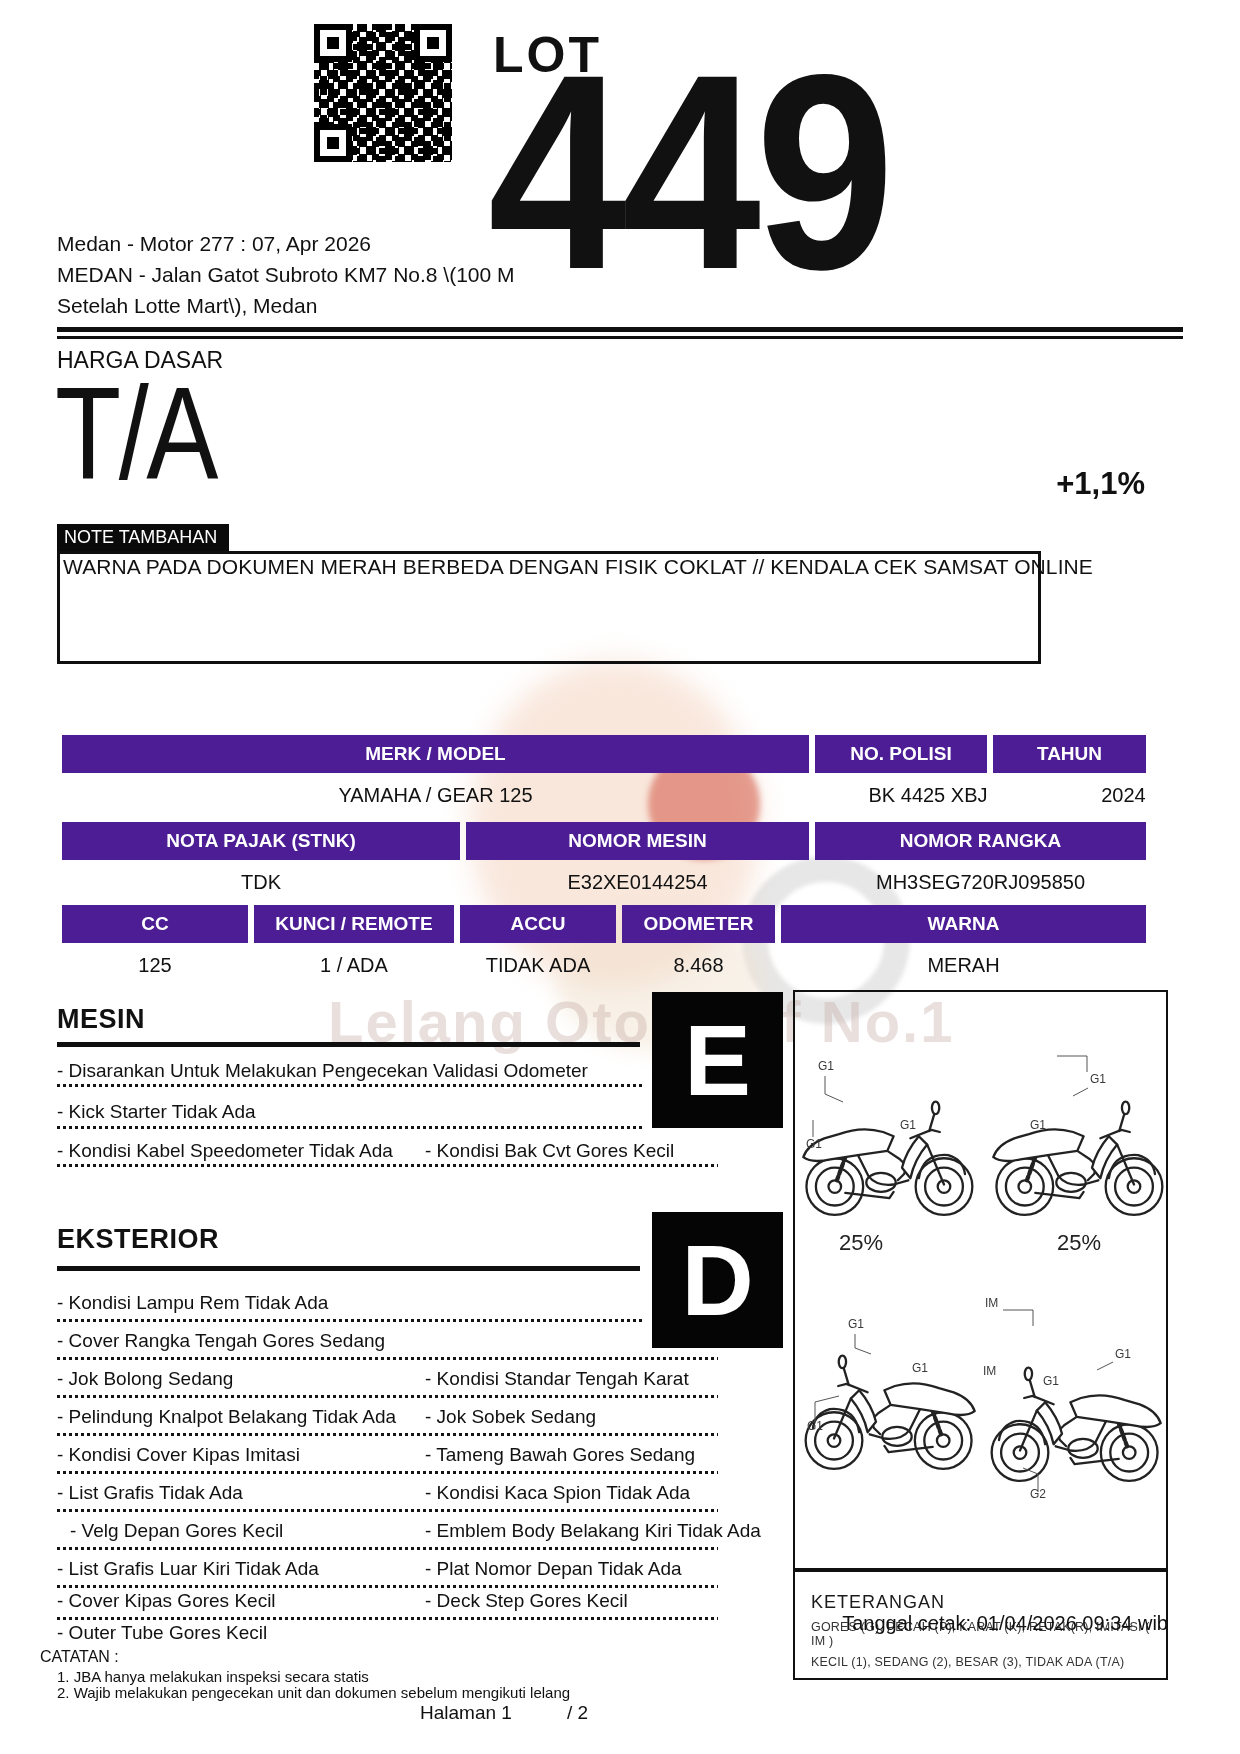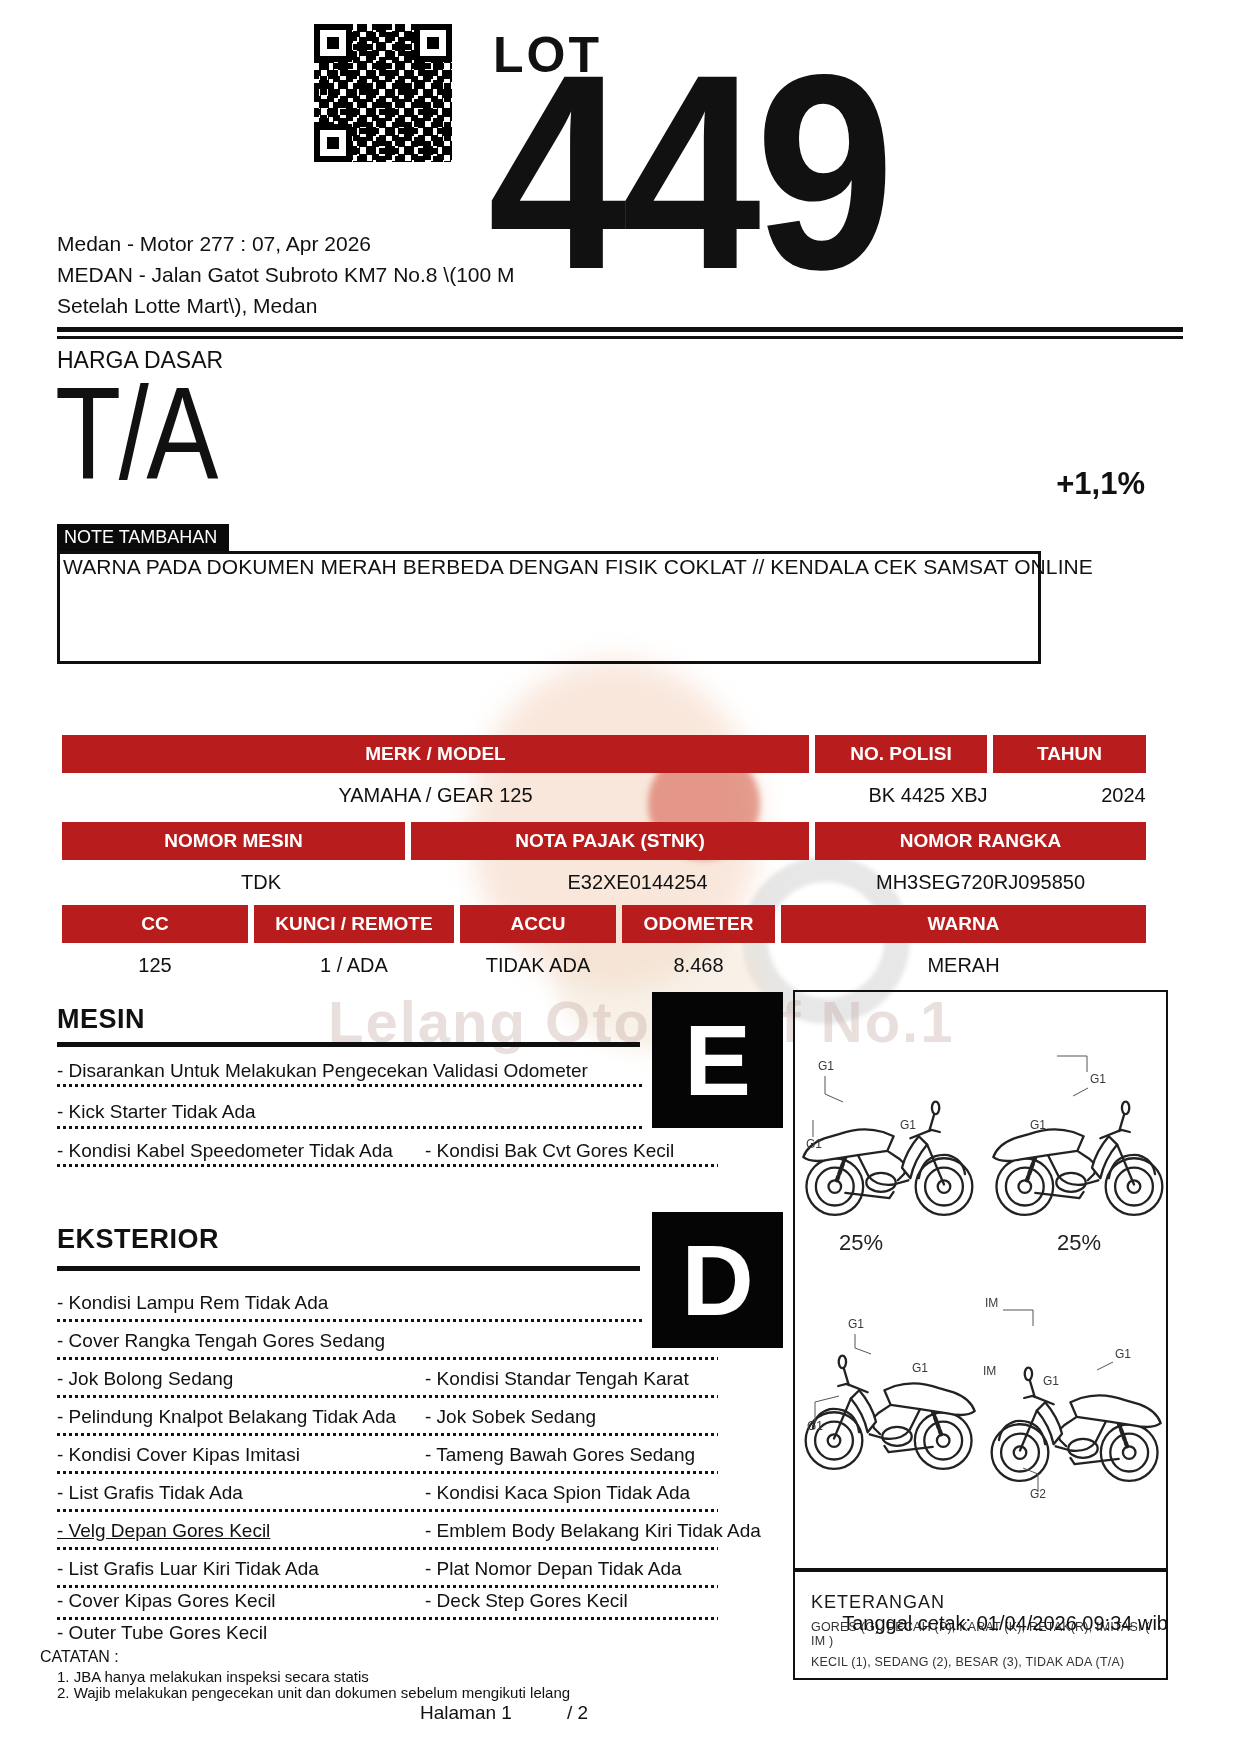--- a/index.html
+++ b/index.html
@@ -34,21 +34,21 @@
   #harga-value{left:55px;top:368px;font-size:132px;line-height:1;letter-spacing:-3px;
                transform:scaleX(.82);transform-origin:left top}
   #pct{right:95px;top:466px;font-size:31px;font-weight:bold}
   
   #note-tab{left:57px;top:524px;height:27px;background:#0a0a0a;color:#fff;font-weight:normal;font-size:18px;
             display:flex;align-items:center;padding:0 12px 0 7px}
   #note-box{left:57px;top:551px;width:984px;height:113px;border:3px solid #0f0f0f;box-sizing:border-box}
   #note-text{position:absolute;left:3px;top:1px;font-size:21px;letter-spacing:.1px;white-space:nowrap}
   
   .spec-head,.spec-vals{display:flex;gap:6px;position:absolute;left:62px}
-  .spec-cell-h{background:#b91c1c;color:#fff;font-weight:bold;font-size:19px;height:38px;
+  .spec-cell-h{background:#4c1d95;color:#fff;font-weight:bold;font-size:19px;height:38px;
                display:flex;align-items:center;justify-content:center;box-sizing:border-box}
   .spec-cell-v{font-size:20px;height:32px;display:flex;align-items:center;justify-content:center}
   
   .sec-title{position:absolute;font-size:27px;font-weight:bold;letter-spacing:.5px}
   .sec-rule{position:absolute;left:57px;width:583px;height:5px;background:#0f0f0f}
   .grade{position:absolute;left:652px;width:131px;height:136px;background:#050505;color:#fff;
          display:flex;align-items:center;justify-content:center;font-size:100px;font-weight:bold}
   .insp{position:absolute;font-size:19px;white-space:nowrap}
   .dotline{position:absolute;height:3px;
            background-image:repeating-linear-gradient(90deg,#141414 0 3px,transparent 3px 6px)}
@@ -108,22 +108,22 @@
         <div class="spec-cell-h" style="width: 747px;">MERK / MODEL</div>
         <div class="spec-cell-h" style="width: 172px;">NO. POLISI</div>
         <div class="spec-cell-h" style="width: 153px;">TAHUN</div>
       </div>
       <div class="spec-vals" style="top: 779px; gap: 33px;">
         <div class="spec-cell-v" style="width: 747px;">YAMAHA / GEAR 125</div>
         <div class="spec-cell-v" style="width: 172px;">BK 4425 XBJ</div>
         <div class="spec-cell-v" style="width: 153px;">2024</div>
       </div>
       <div class="spec-head" style="top: 822px;">
+        <div class="spec-cell-h" style="width: 398px;">NOTA PAJAK (STNK)</div>
         <div class="spec-cell-h" style="width: 343px;">NOMOR MESIN</div>
-        <div class="spec-cell-h" style="width: 398px;">NOTA PAJAK (STNK)</div>
         <div class="spec-cell-h" style="width: 331px;">NOMOR RANGKA</div>
       </div>
       <div class="spec-vals" style="top: 866px;">
         <div class="spec-cell-v" style="width: 398px;">TDK</div>
         <div class="spec-cell-v" style="width: 343px;">E32XE0144254</div>
         <div class="spec-cell-v" style="width: 331px;">MH3SEG720RJ095850</div>
       </div>
       <div class="spec-head" style="top: 905px;">
         <div class="spec-cell-h" style="width: 186px;">CC</div>
         <div class="spec-cell-h" style="width: 200px;">KUNCI / REMOTE</div>
@@ -236,21 +236,21 @@
     <div class="dotline" style="left: 57px; top: 1395px; width: 661px;"></div>
     <div class="insp" style="left: 57px; top: 1406px;">- Pelindung Knalpot Belakang Tidak Ada</div>
     <div class="insp" style="left: 425px; top: 1406px;">- Jok Sobek Sedang</div>
     <div class="dotline" style="left: 57px; top: 1433px; width: 661px;"></div>
     <div class="insp" style="left: 57px; top: 1444px;">- Kondisi Cover Kipas Imitasi</div>
     <div class="insp" style="left: 425px; top: 1444px;">- Tameng Bawah Gores Sedang</div>
     <div class="dotline" style="left: 57px; top: 1471px; width: 661px;"></div>
     <div class="insp" style="left: 57px; top: 1482px;">- List Grafis Tidak Ada</div>
     <div class="insp" style="left: 425px; top: 1482px;">- Kondisi Kaca Spion Tidak Ada</div>
     <div class="dotline" style="left: 57px; top: 1509px; width: 661px;"></div>
-    <div class="insp" style="left: 57px; top: 1520px; text-decoration: underline;">- Velg Depan Gores Kecil</div>
+    <div class="insp" style="left: 70px; top: 1520px;">- Velg Depan Gores Kecil</div>
     <div class="insp" style="left: 425px; top: 1520px;">- Emblem Body Belakang Kiri Tidak Ada</div>
     <div class="dotline" style="left: 57px; top: 1547px; width: 661px;"></div>
     <div class="insp" style="left: 57px; top: 1558px;">- List Grafis Luar Kiri Tidak Ada</div>
     <div class="insp" style="left: 425px; top: 1558px;">- Plat Nomor Depan Tidak Ada</div>
     <div class="dotline" style="left: 57px; top: 1585px; width: 661px;"></div>
     <div class="insp" style="left: 57px; top: 1590px;">- Cover Kipas Gores Kecil</div>
     <div class="insp" style="left: 425px; top: 1590px;">- Deck Step Gores Kecil</div>
     <div class="dotline" style="left: 57px; top: 1617px; width: 661px;"></div>
     <div class="insp" style="left: 57px; top: 1622px;">- Outer Tube Gores Kecil</div>
   </div>

